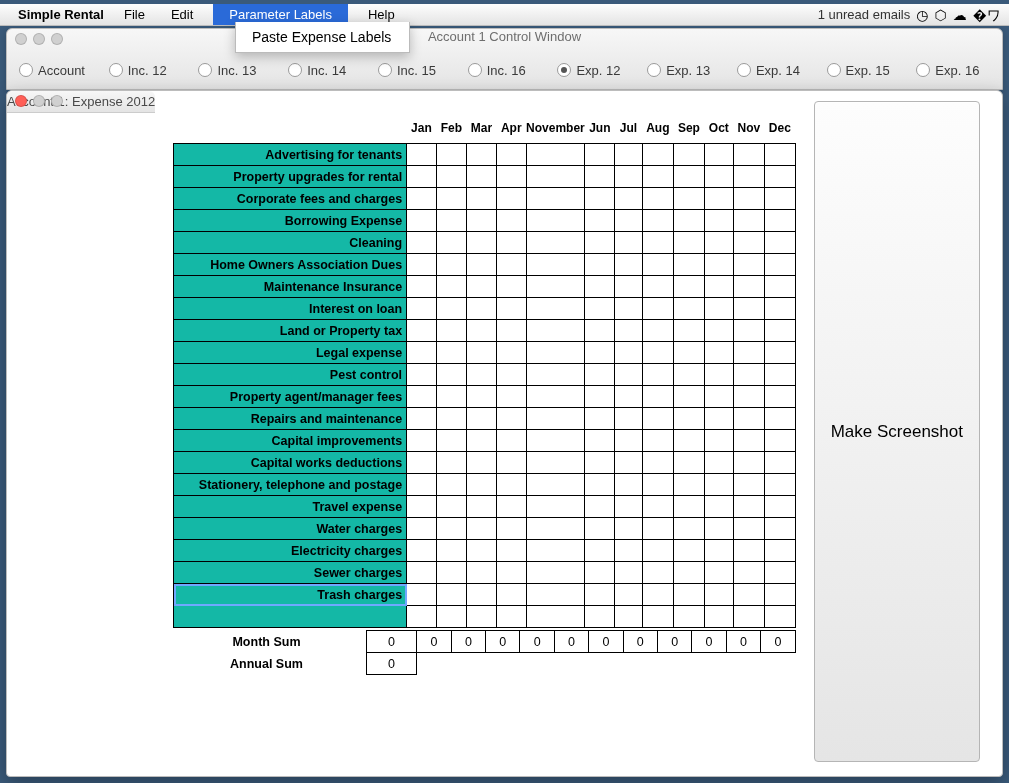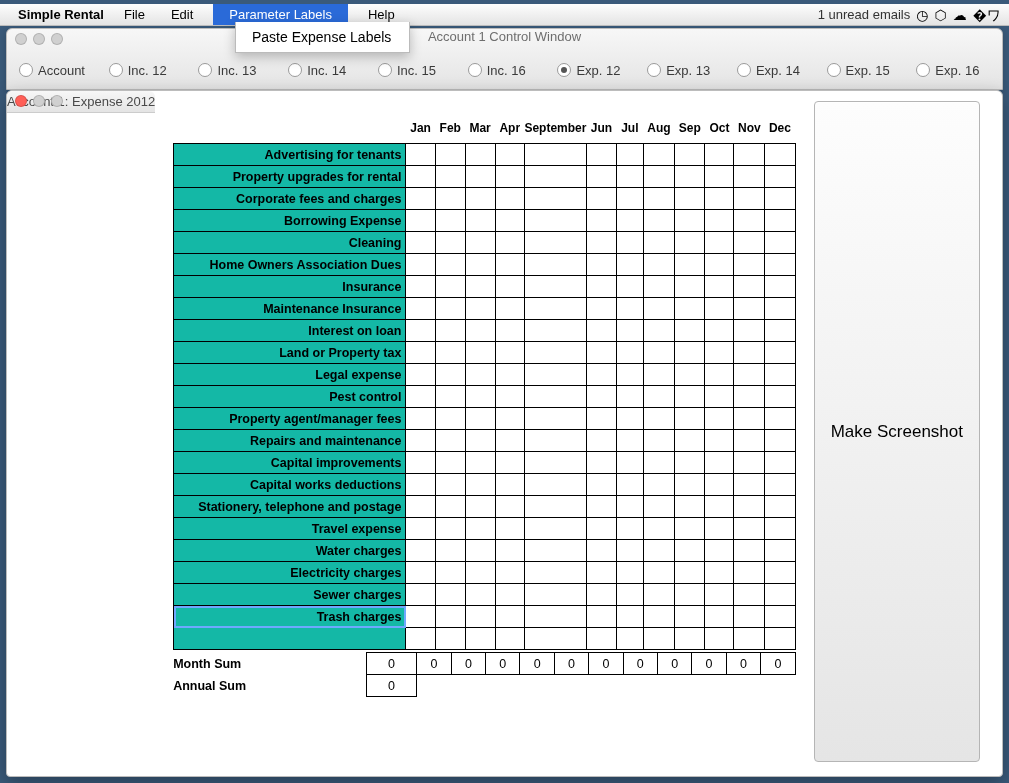--- a/index.html
+++ b/index.html
@@ -192,21 +192,21 @@
 
   
   .sumblock { margin-top: 2px; }
   table.sums { border-collapse: collapse; }
   table.sums td {
     font-size: 12.5px;
     height: 22px;
   }
   table.sums td.sumlabel {
     width: 300px;
-    text-align: left;
+    text-align: center;
     padding-right: 6px;
     font-weight: bold;
     border: none;
   }
   table.sums td.sumcell {
     width: 54px;
     border: 1px solid #000;
     text-align: center;
   }
   table.sums td.annualcell {
@@ -317,21 +317,21 @@
 
   <div class="sheet-area">
     <table class="sheet">
       <thead>
         <tr id="header-row">
           <th class="labelcol"></th>
         <th class="mcol">Jan</th>
             <th class="mcol">Feb</th>
             <th class="mcol">Mar</th>
             <th class="mcol">Apr</th>
-            <th class="mcol">September</th>
+            <th class="mcol">November</th>
             <th class="mcol">Jun</th>
             <th class="mcol">Jul</th>
             <th class="mcol">Aug</th>
             <th class="mcol">Sep</th>
             <th class="mcol">Oct</th>
             <th class="mcol">Nov</th>
             <th class="mcol">Dec</th>
           </tr>
       </thead>
       <tbody id="sheet-body">
@@ -405,35 +405,20 @@
             <td class="cell"></td>
             <td class="cell"></td>
             <td class="cell"></td>
             <td class="cell"></td>
             <td class="cell"></td>
             <td class="cell"></td>
             <td class="cell"></td>
           </tr>
           <tr>
             <td class="rowlabel">Home Owners Association Dues</td>
-            <td class="cell"></td>
-            <td class="cell"></td>
-            <td class="cell"></td>
-            <td class="cell"></td>
-            <td class="cell"></td>
-            <td class="cell"></td>
-            <td class="cell"></td>
-            <td class="cell"></td>
-            <td class="cell"></td>
-            <td class="cell"></td>
-            <td class="cell"></td>
-            <td class="cell"></td>
-          </tr>
-          <tr>
-            <td class="rowlabel">Insurance</td>
             <td class="cell"></td>
             <td class="cell"></td>
             <td class="cell"></td>
             <td class="cell"></td>
             <td class="cell"></td>
             <td class="cell"></td>
             <td class="cell"></td>
             <td class="cell"></td>
             <td class="cell"></td>
             <td class="cell"></td>

